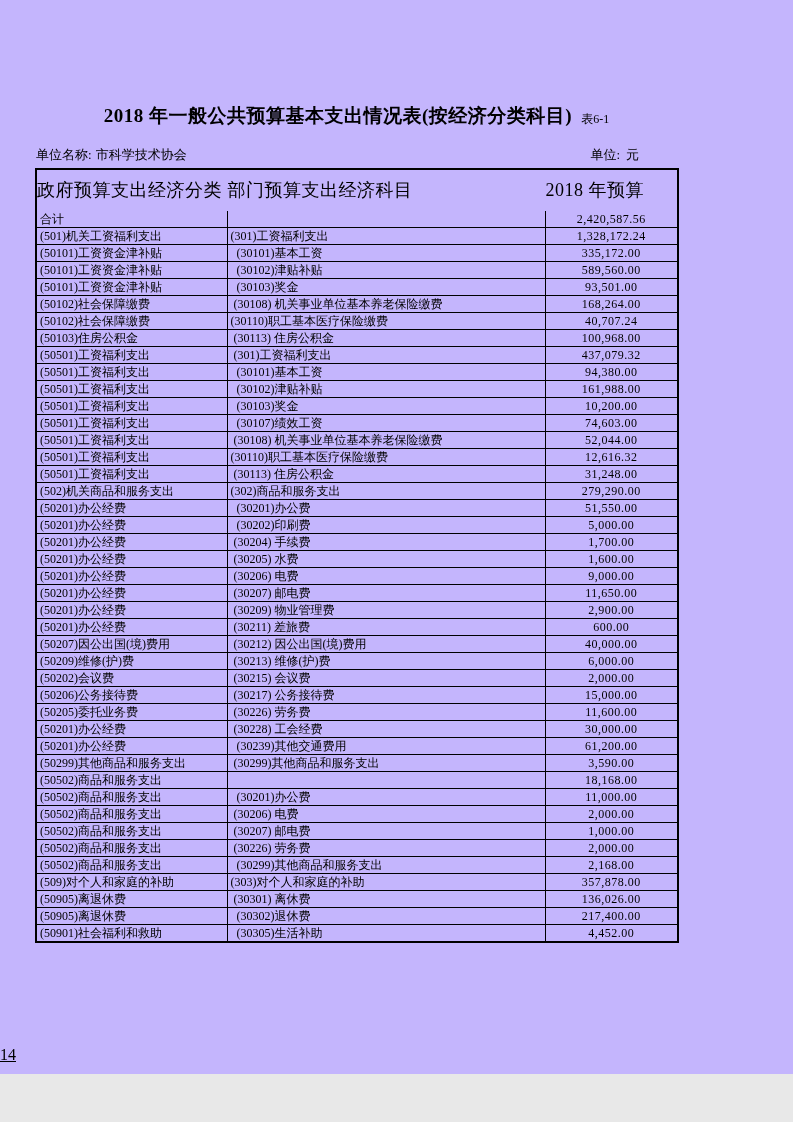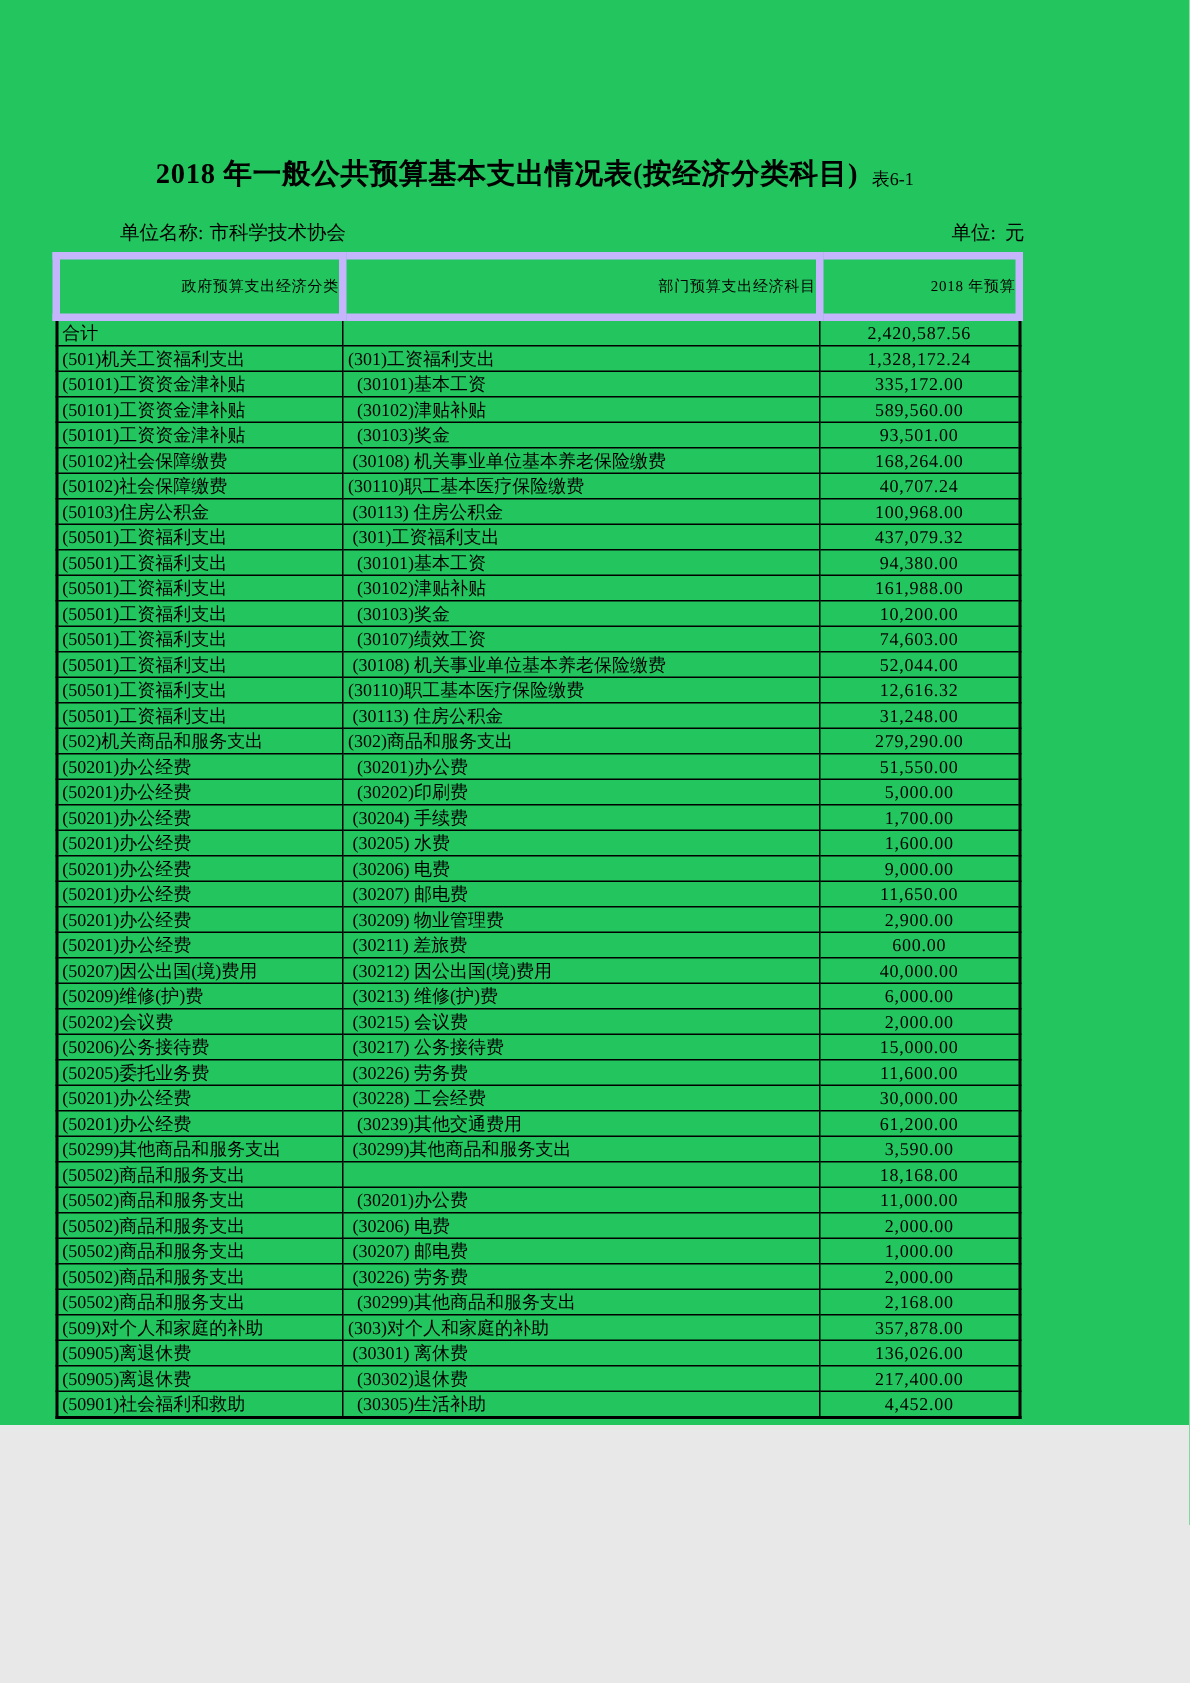--- a/index.html
+++ b/index.html
@@ -1,22 +1,22 @@
 <!DOCTYPE html>
 <html><head>
 <meta charset="utf-8">
 <style>
   * { margin: 0; padding: 0; box-sizing: border-box; }
   html, body { background: #e8e8e8; }
   .page {
     position: relative;
     width: 793px;
-    height: 950px;
+    height: 1074px;
     margin: 0 auto;
-    background: #22c55e;
+    background: #c4b5fd;
     font-family: "Liberation Serif", "DejaVu Serif", serif;
     color: #000000;
     overflow: hidden;
   }
   .title-row {
     position: absolute;
     top: 103px;
     left: 36px;
     width: 641px;
     text-align: center;
@@ -36,43 +36,42 @@
   }
   .meta-row {
     position: absolute;
     top: 146px;
     left: 36px;
     width: 641px;
     display: flex;
     justify-content: space-between;
     font-size: 13px;
     line-height: 17px;
-    margin-left: 44px;
   }
   .meta-left .v { margin-left: 4px; }
   .meta-right { margin-right: 38px; }
   .meta-right .v { margin-left: 6px; }
   table.budget-table {
     position: absolute;
     top: 168px;
     left: 35px;
     width: 642px;
     border-collapse: collapse;
     table-layout: fixed;
     border: 2px solid #000;
   }
   .budget-table col.c1 { width: 191px; }
   .budget-table col.c2 { width: 318px; }
   .budget-table col.c3 { width: 133px; }
   .budget-table th {
-    border: 5px solid #c4b5fd;
+    border: 1px solid #c4b5fd;
     height: 41px;
     font-weight: 400;
-    font-size: 10px;
-    text-align: right;
+    font-size: 18px;
+    text-align: left;
     letter-spacing: 0.5px;
   }
   .budget-table td {
     border: 1px solid #000;
     height: 16.7px;
     line-height: 16px;
     font-size: 12px;
     padding: 0 3px;
     white-space: pre;
     overflow: hidden;

